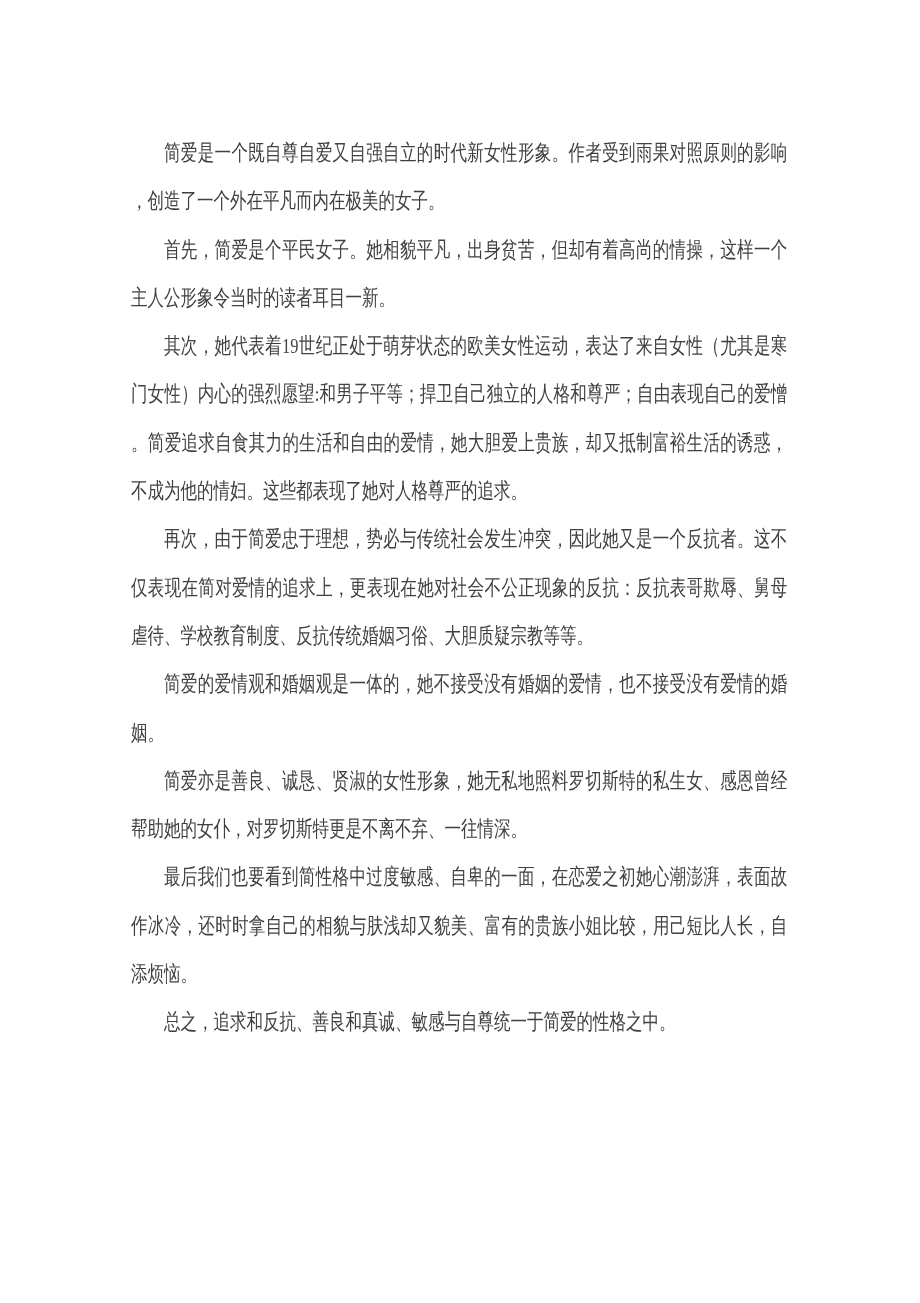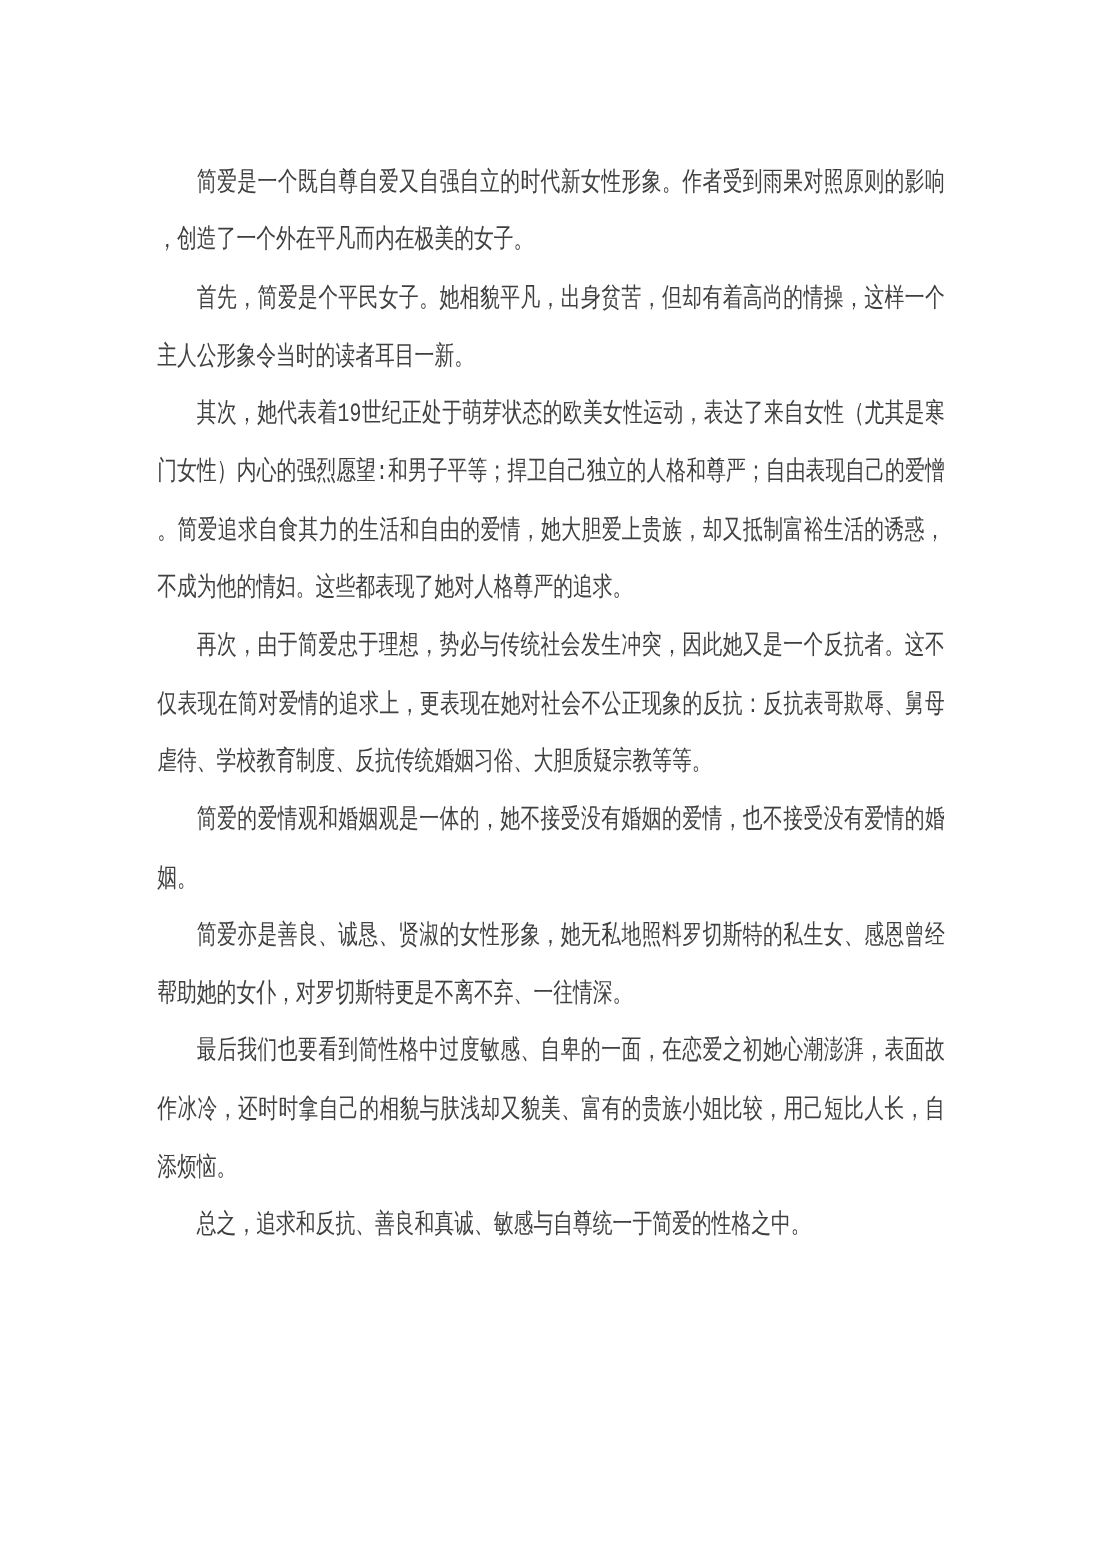--- a/index.html
+++ b/index.html
@@ -6,21 +6,21 @@
     margin: 0;
     padding: 0;
     background: #ffffff;
   }
   .page {
     position: relative;
     width: 920px;
     height: 1303px;
     background: #ffffff;
     overflow: hidden;
-    font-family: Liberation Mono, monospace;
+    font-family: Liberation Serif, serif;
   }
   .text-block {
     position: absolute;
     left: 131px;
     top: 129px;
     width: 875px;
     transform: scaleX(0.75);
     transform-origin: 0 0;
     font-size: 22px;
     line-height: 48.3px;

